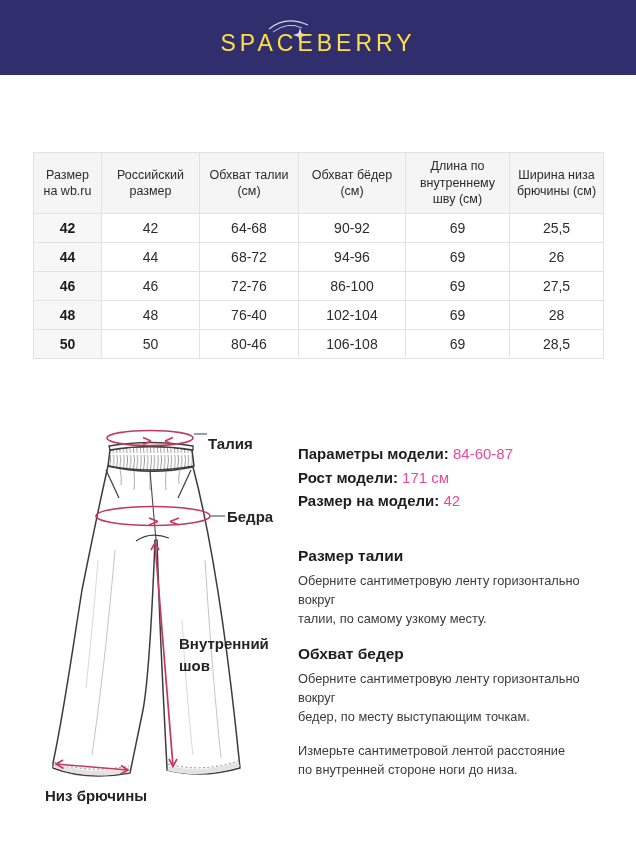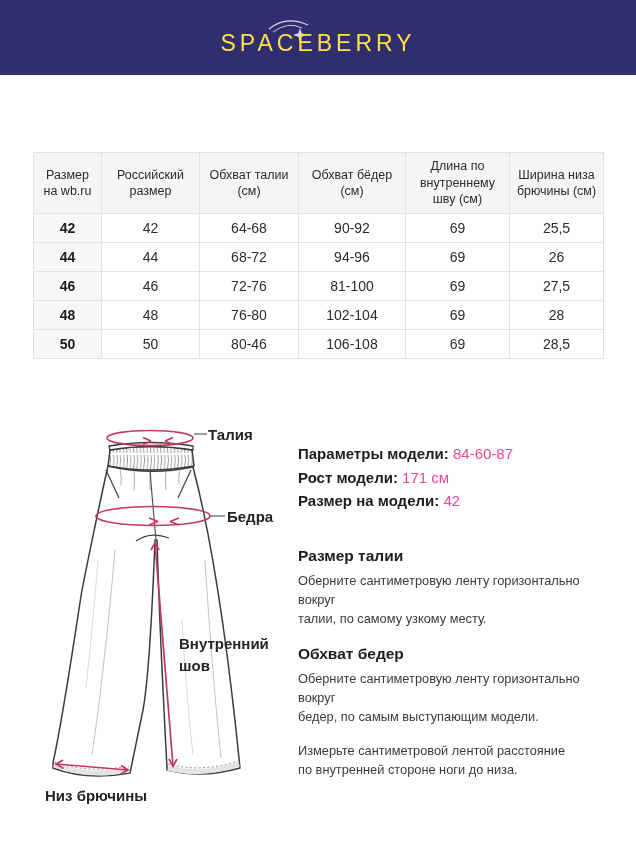--- a/index.html
+++ b/index.html
@@ -37,21 +37,21 @@
     background:#f7f7f8;font-weight:700;color:#1c1c1c;
   }
   
   .diagram{position:absolute;left:20px;top:410px;width:290px;height:400px;}
   .diagram svg{position:absolute;left:0;top:0;}
   .dlabel{
     position:absolute;font-size:15px;font-weight:700;color:#242424;
     line-height:1.45;white-space:nowrap;
   }
   .dlabel.wrap{white-space:normal;}
-  .lbl-waist{left:188px;top:14px;}
+  .lbl-waist{left:188px;top:23px;}
   .lbl-hips{left:207px;top:96px;}
   .lbl-inseam{left:159px;top:223px;width:105px;}
   .lbl-hem{left:25px;top:375px;}
   
   .model-info{position:absolute;left:298px;top:442px;font-size:15px;}
   .model-info .row{line-height:23.5px;}
   .model-info .lab{font-weight:700;color:#1d1d1d;}
   .model-info .val{font-weight:400;color:#ec4899;}
   .instructions{position:absolute;left:298px;top:545px;width:320px;}
   .section{margin-bottom:15px;}
@@ -108,28 +108,28 @@
       <td>44</td>
       <td>68-72</td>
       <td>94-96</td>
       <td>69</td>
       <td>26</td>
     </tr>
     <tr>
       <td class="first">46</td>
       <td>46</td>
       <td>72-76</td>
-      <td>81-100</td>
+      <td>86-100</td>
       <td>69</td>
       <td>27,5</td>
     </tr>
     <tr>
       <td class="first">48</td>
       <td>48</td>
-      <td>76-80</td>
+      <td>76-40</td>
       <td>102-104</td>
       <td>69</td>
       <td>28</td>
     </tr>
     <tr>
       <td class="first">50</td>
       <td>50</td>
       <td>80-46</td>
       <td>106-108</td>
       <td>69</td>
@@ -226,19 +226,19 @@
 
 <div class="instructions">
   <div class="section">
     <h3>Размер талии</h3>
     <div class="body-line">Оберните сантиметровую ленту горизонтально вокруг</div>
     <div class="body-line">талии, по самому узкому месту.</div>
   </div>
   <div class="section">
     <h3>Обхват бедер</h3>
     <div class="body-line">Оберните сантиметровую ленту горизонтально вокруг</div>
-    <div class="body-line">бедер, по самым выступающим модели.</div>
+    <div class="body-line">бедер, по месту выступающим точкам.</div>
   </div>
   <div class="section">
     <div class="body-line">Измерьте сантиметровой лентой расстояние</div>
     <div class="body-line">по внутренней стороне ноги до низа.</div>
   </div>
 </div>
 
 </body></html>

